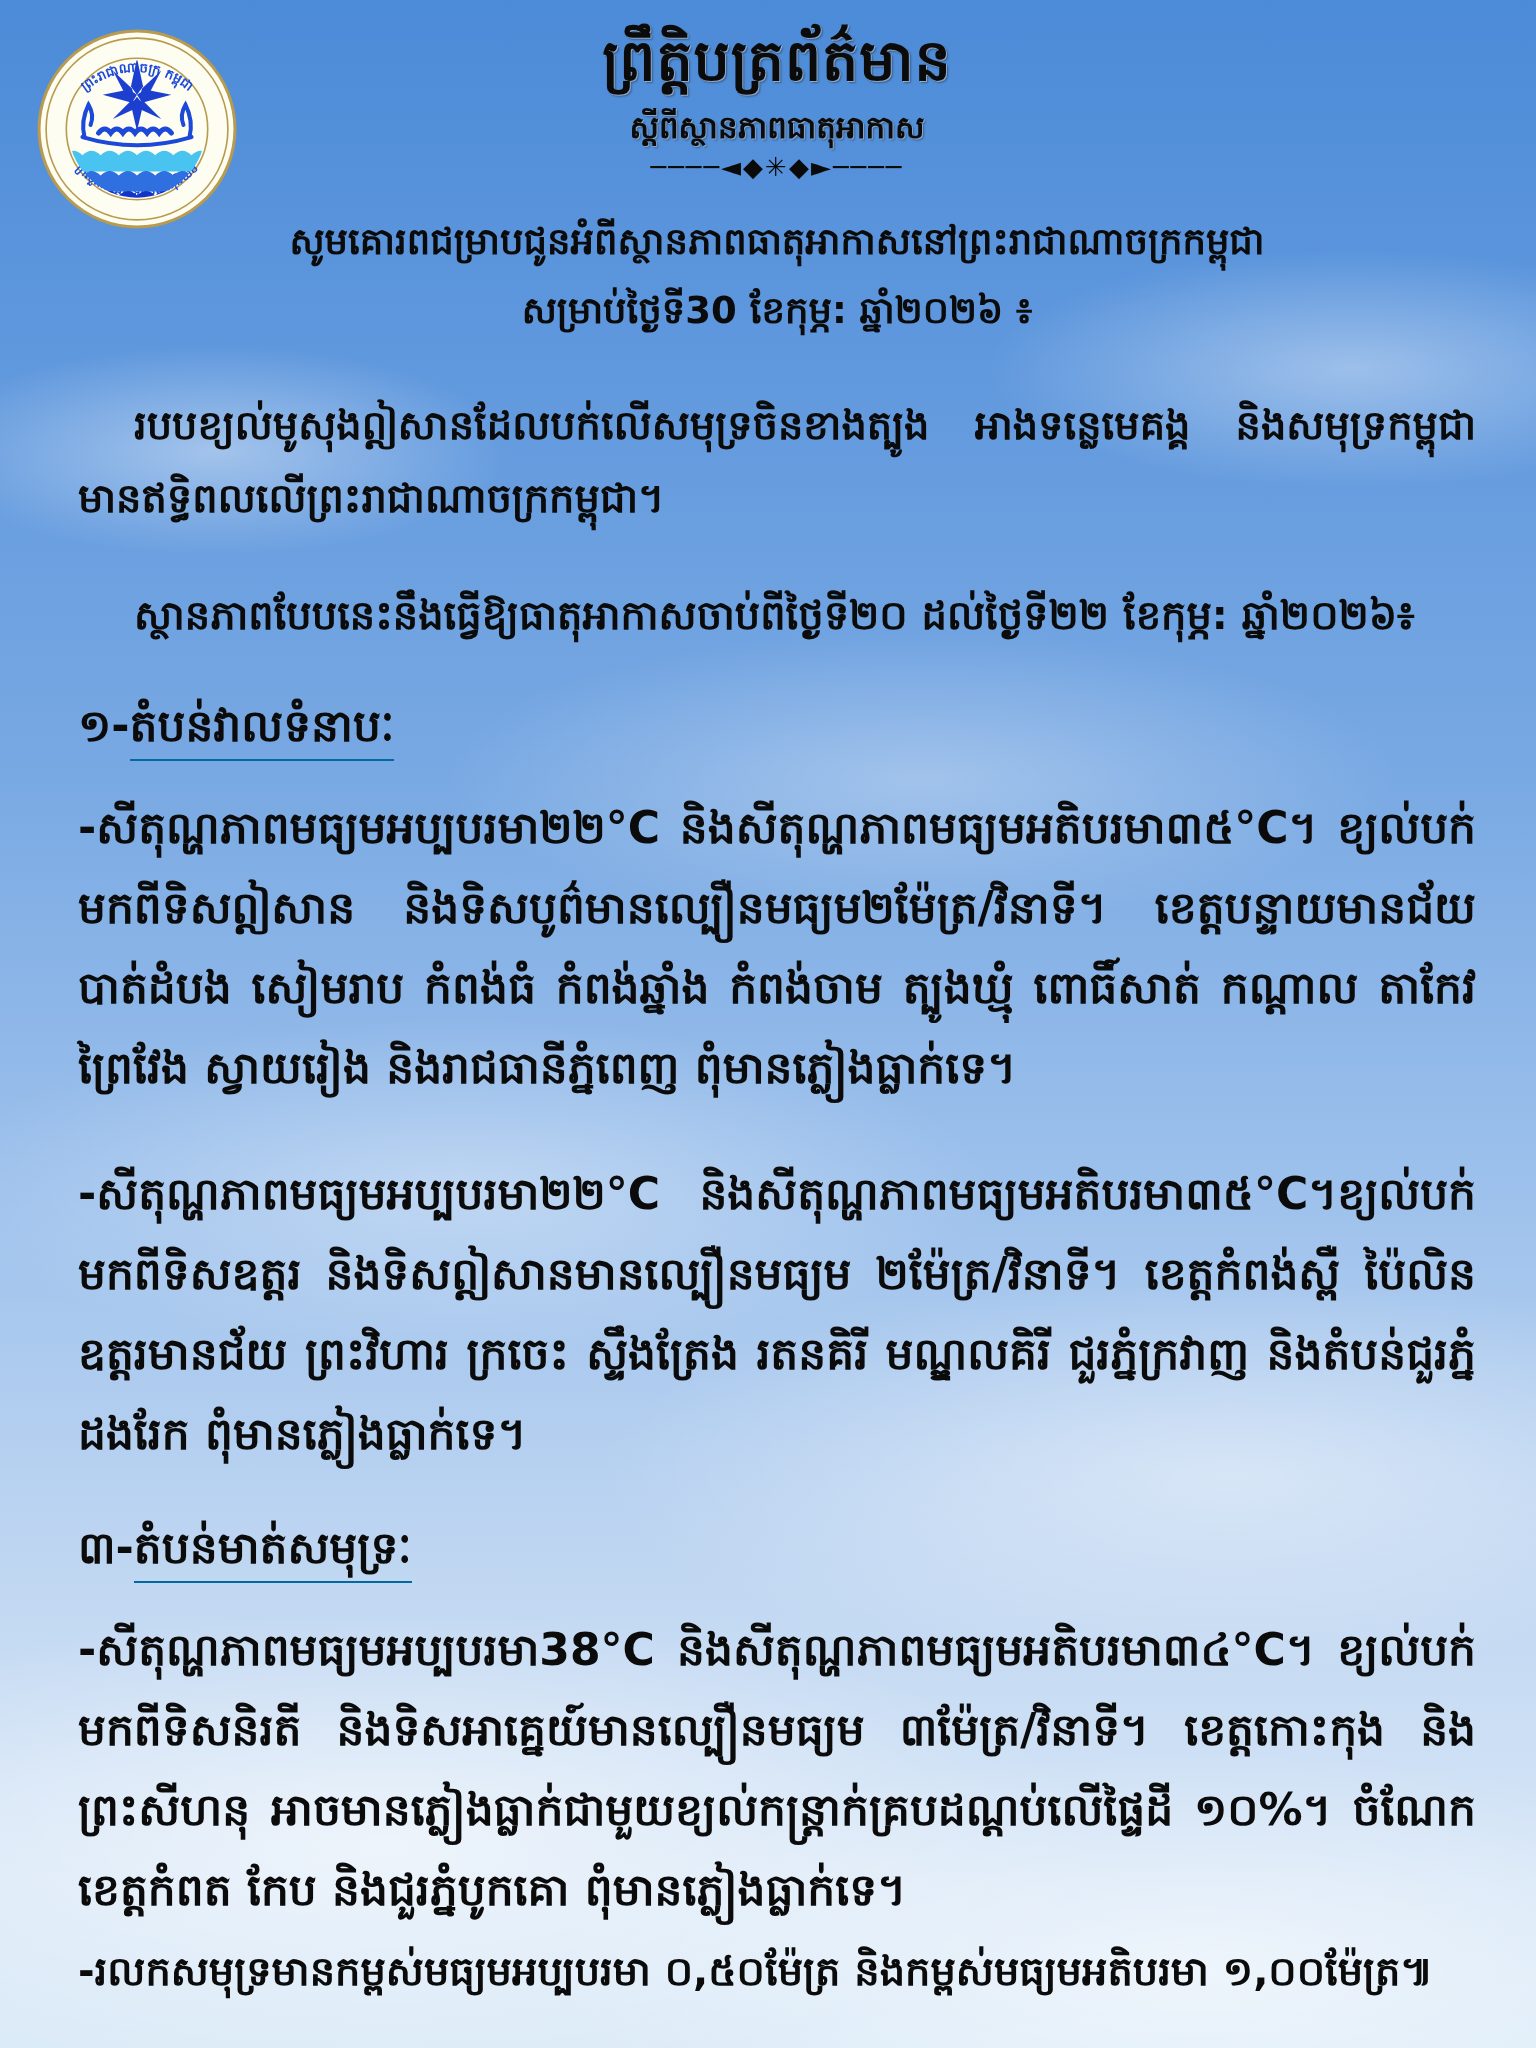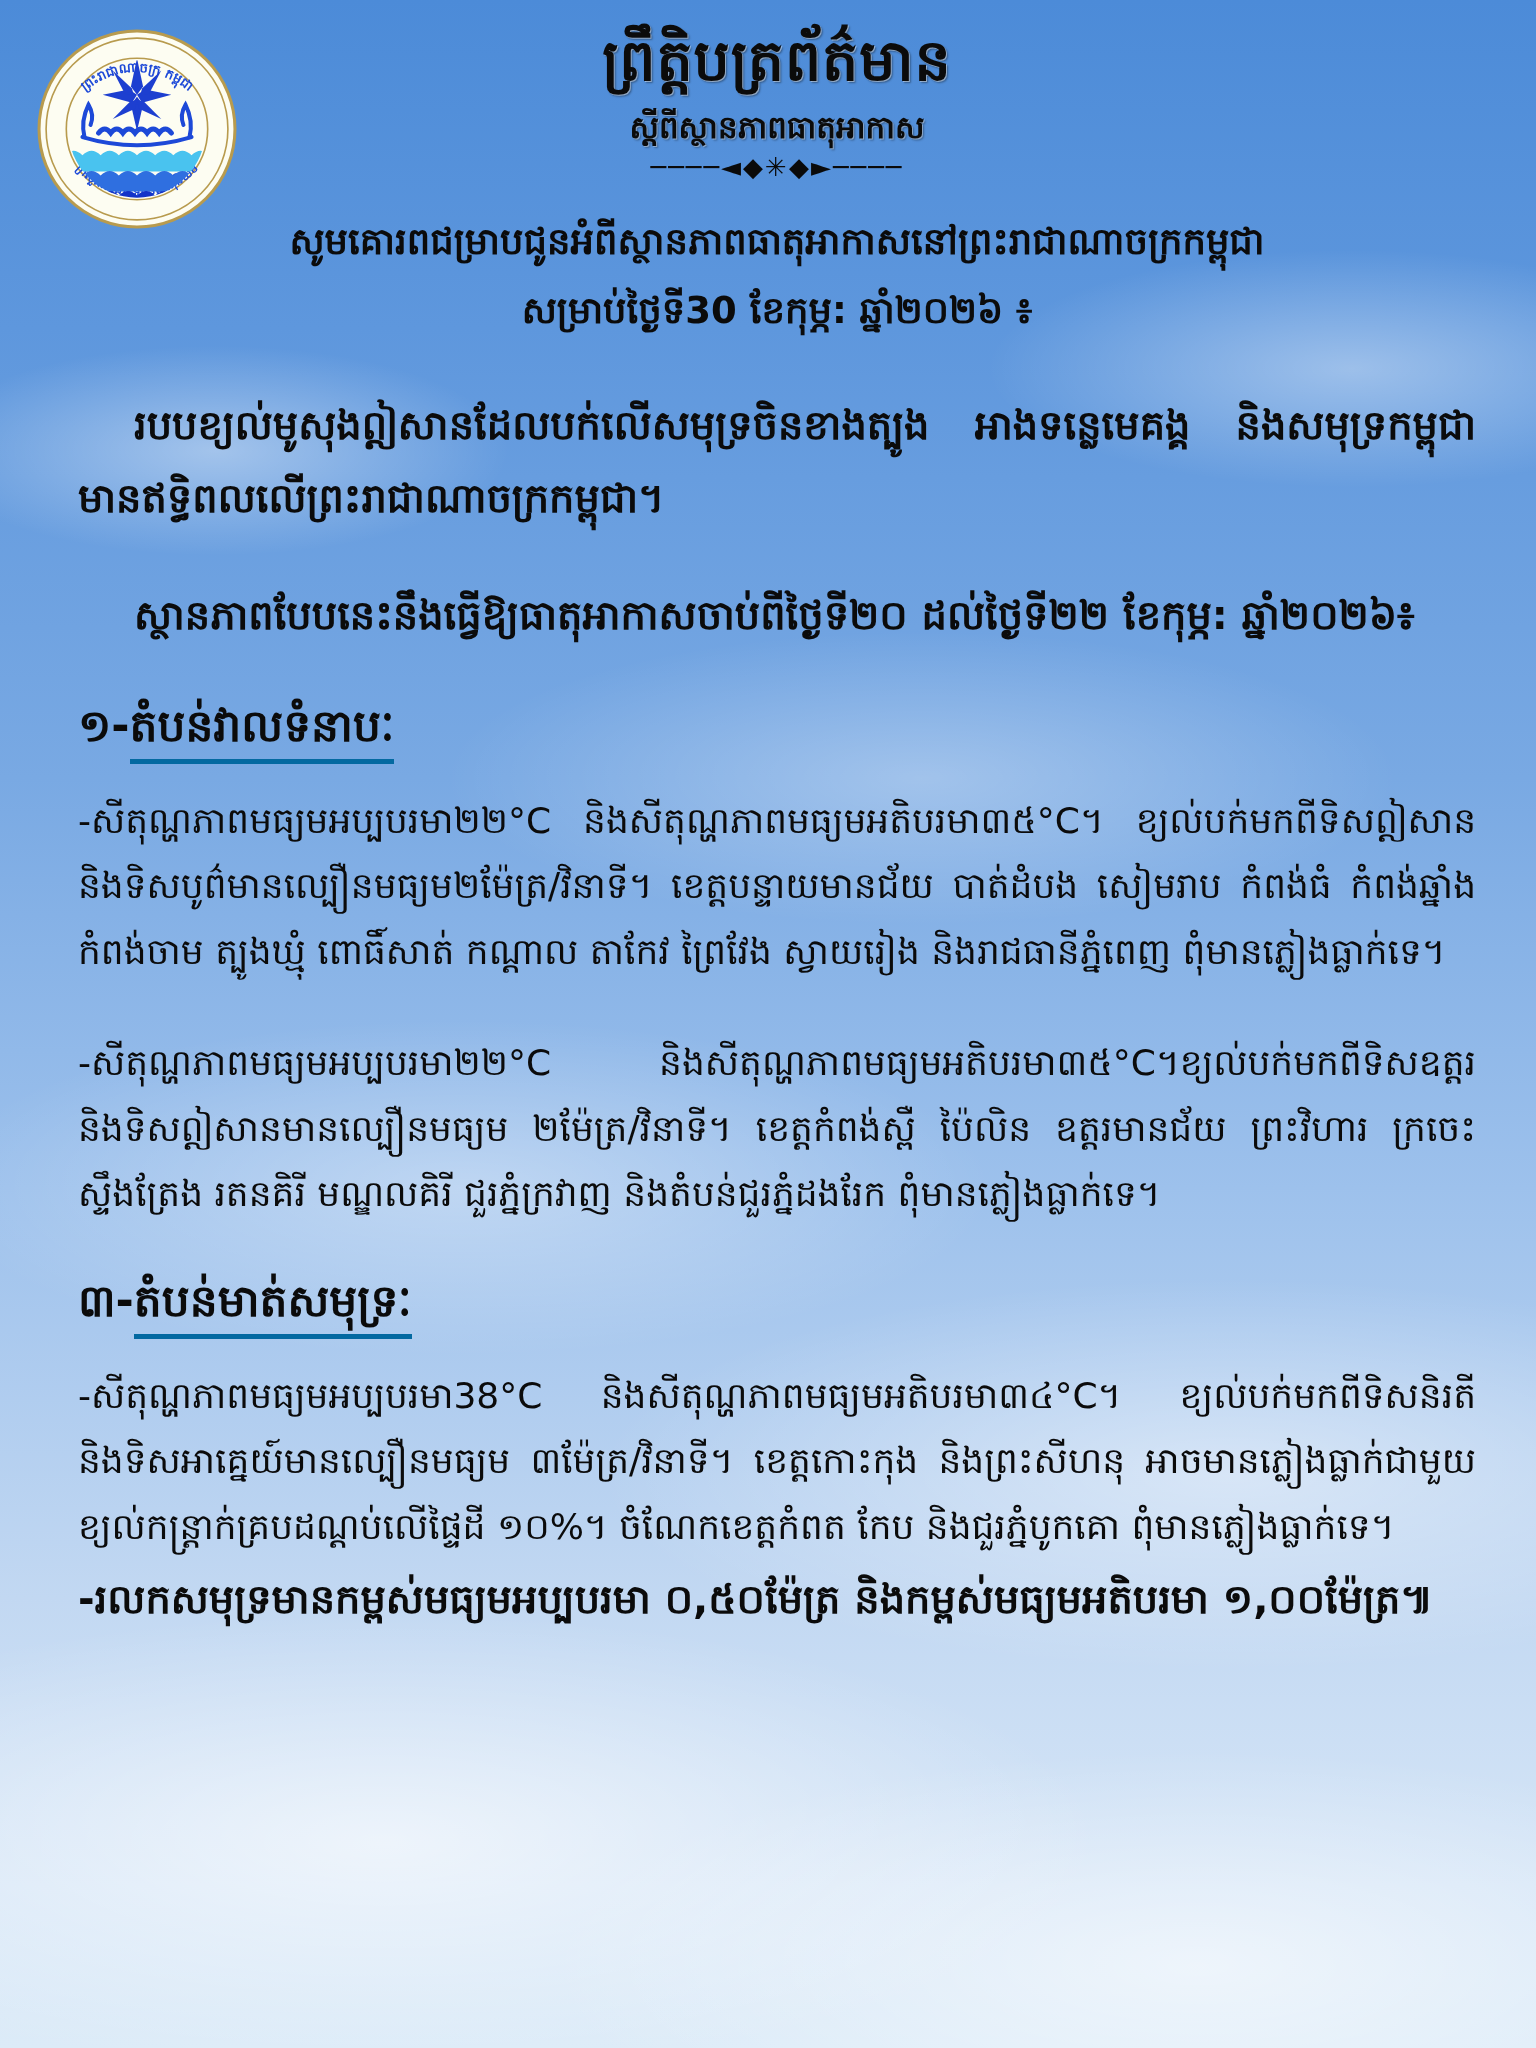--- a/index.html
+++ b/index.html
@@ -35,24 +35,24 @@
   .intro{
     text-align:center;font-size:37px;font-weight:bold;line-height:1.85;margin-top:26px;
   }
   .para{
     font-size:40px;font-weight:bold;text-align:justify;line-height:1.82;
     text-indent:56px;margin-top:44px;
   }
   .section{margin-top:46px;}
   .section-heading{font-size:44px;font-weight:bold;}
   .section-heading .underlined{
-    border-bottom:5px solid #0369a1;padding-bottom:8px;
+    border-bottom:2px solid #0369a1;padding-bottom:8px;
   }
   .section-body{
-    font-size:36px;font-weight:normal;text-align:justify;line-height:1.82;margin-top:26px;
+    font-size:44px;font-weight:bold;text-align:justify;line-height:1.82;margin-top:26px;
   }
   .wave-line{
     font-size:40px;font-weight:bold;text-align:justify;line-height:1.82;margin-top:4px;
   }
 </style>
 </head>
 <body>
 
 <div class="clouds"></div>
 

